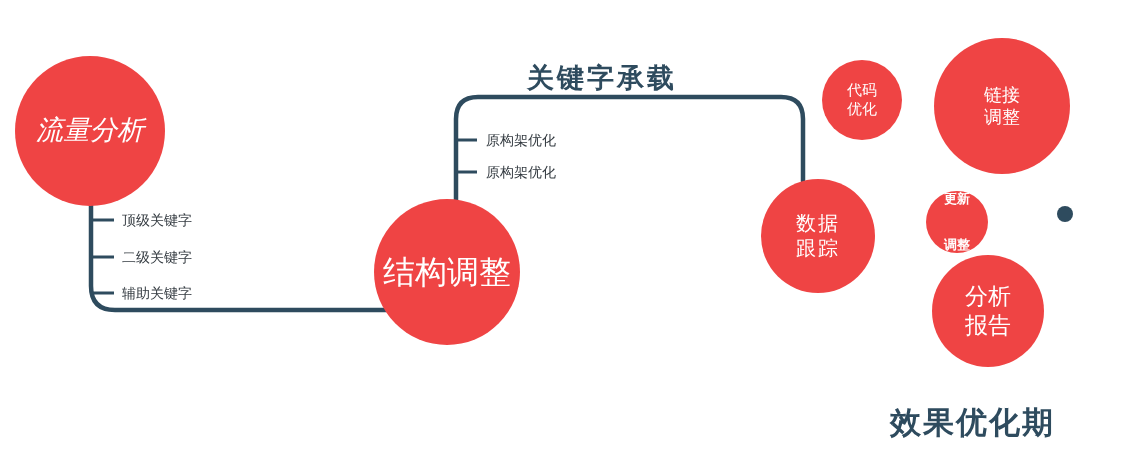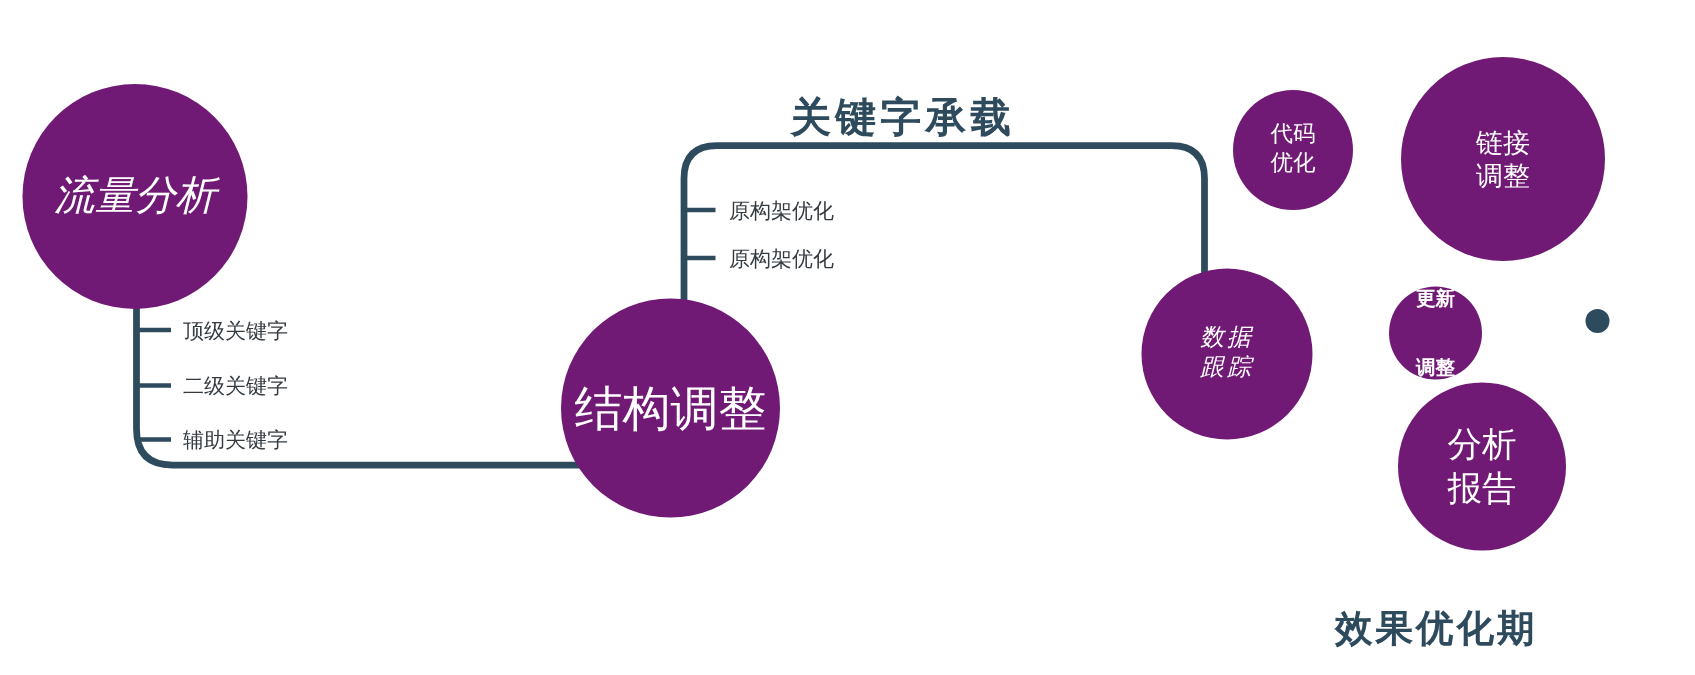--- a/index.html
+++ b/index.html
@@ -15,21 +15,21 @@
     background:#ffffff;
   }
   .connectors{
     position:absolute;
     left:0;top:0;
     width:1130px;height:450px;
   }
   .node{
     position:absolute;
     border-radius:50%;
-    background:#701a75;
+    background:#ef4444;
     color:#ffffff;
     display:flex;
     flex-direction:column;
     align-items:center;
     justify-content:center;
     text-align:center;
     line-height:1.25;
     user-select:none;
   }
   .node span{display:block;}
@@ -41,21 +41,21 @@
   }
   .branch-label{
     position:absolute;
     color:#333a40;
     font-size:14px;
     white-space:nowrap;
   }
   .footer-label{
     position:absolute;
     color:#2e4b5e;
-    font-size:25px;
+    font-size:31px;
     font-weight:bold;
     white-space:nowrap;
     letter-spacing:2px;
     text-align:center;
   }
   .dot{
     position:absolute;
     border-radius:50%;
     background:#2e4b5e;
   }
@@ -80,21 +80,21 @@
   </svg>
 
   <div class="node" style="left:15px;top:56px;width:150px;height:150px;font-size:27px;font-style:italic;">
     <span>流量分析</span>
   </div>
 
   <div class="node" style="left:374px;top:199px;width:146px;height:146px;font-size:32px;">
     <span>结构调整</span>
   </div>
 
-  <div class="node" style="left:761px;top:179px;width:114px;height:114px;font-size:16px;letter-spacing:2px;font-style:italic;">
+  <div class="node" style="left:761px;top:179px;width:114px;height:114px;font-size:20px;letter-spacing:2px;">
     <span>数据</span>
     <span>跟踪</span>
   </div>
 
   <div class="node" style="left:822px;top:60px;width:80px;height:80px;font-size:15px;">
     <span>代码</span>
     <span>优化</span>
   </div>
 
   <div class="node" style="left:934px;top:38px;width:136px;height:136px;font-size:18px;text-align:right;">

